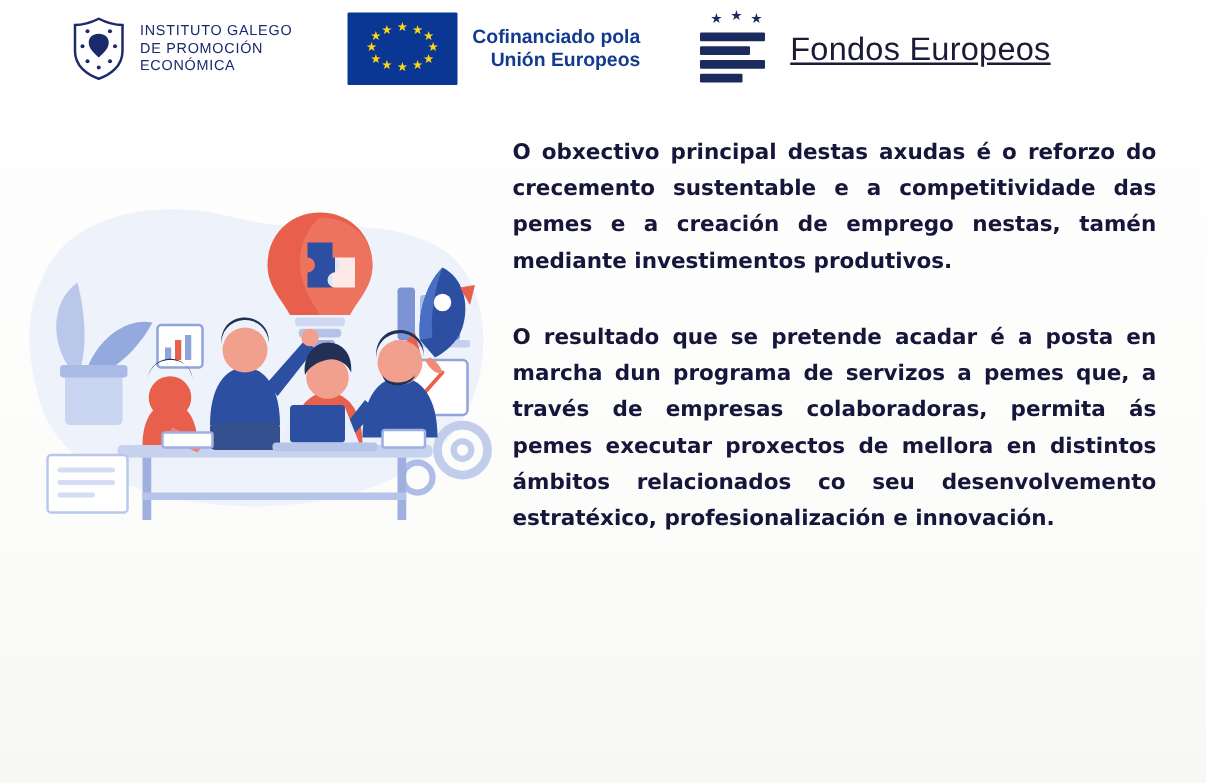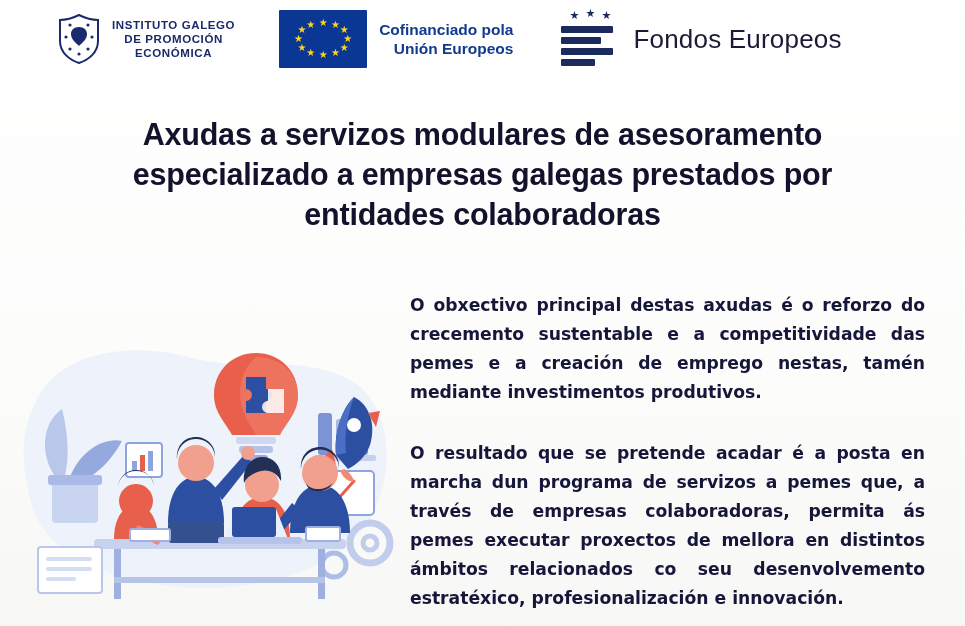--- a/index.html
+++ b/index.html
@@ -41,24 +41,23 @@
   }
   .igape-shield {
     width: 46px;
     height: 52px;
     position: relative;
   }
   .igape-text {
     font-size: 11.5px;
     line-height: 14px;
     letter-spacing: 0.6px;
-    font-weight: 700;
+    font-weight: 400;
     color: #1a2a6c;
     text-transform: uppercase;
-    text-align: center;
   }
   .igape-text div { white-space: nowrap; }
 
   
   .eu {
     display: flex;
     align-items: center;
     gap: 12px;
   }
   .eu-flag {
@@ -105,20 +104,21 @@
     position: absolute;
     color: #1c2b5e;
     font-size: 11px;
     line-height: 11px;
   }
   .fondos-text {
     font-size: 26px;
     font-weight: 400;
     color: #1b1b38;
     letter-spacing: 0.2px;
+    text-decoration: underline;
   }
 
   
   .title {
     text-align: center;
     font-size: 30.5px;
     font-weight: 700;
     color: #12122c;
     line-height: 40px;
     letter-spacing: -0.2px;
@@ -214,25 +214,20 @@
         <span class="fondos-star" style="left:44px;top:0px">★</span>
         <div class="fondos-bar" style="top:16px;width:52px"></div>
         <div class="fondos-bar" style="top:27px;width:40px"></div>
         <div class="fondos-bar" style="top:38px;width:52px"></div>
         <div class="fondos-bar" style="top:49px;width:34px"></div>
       </div>
       <div class="fondos-text">Fondos Europeos</div>
     </div>
   </div>
 
-  <h1 class="title">
-    <span class="ln">Axudas a servizos modulares de asesoramento</span>
-    <span class="ln">especializado a empresas galegas prestados por</span>
-    <span class="ln">entidades colaboradoras</span>
-  </h1>
 
   <div class="content">
 
     <div class="illustration">
       <svg class="ill-svg" width="392" height="320" viewBox="0 0 392 320">
 
         <path d="M18 108 C40 60 110 48 170 64 C230 80 280 60 330 86 C378 110 378 190 348 232 C312 282 230 300 160 294 C90 288 28 262 14 212 C2 168 2 140 18 108 Z" fill="#eef2fb"></path>
 
         <g>
           <path d="M36 182 C22 160 24 130 44 116 C50 140 52 166 46 186 Z" fill="#b9c7ea"></path>

